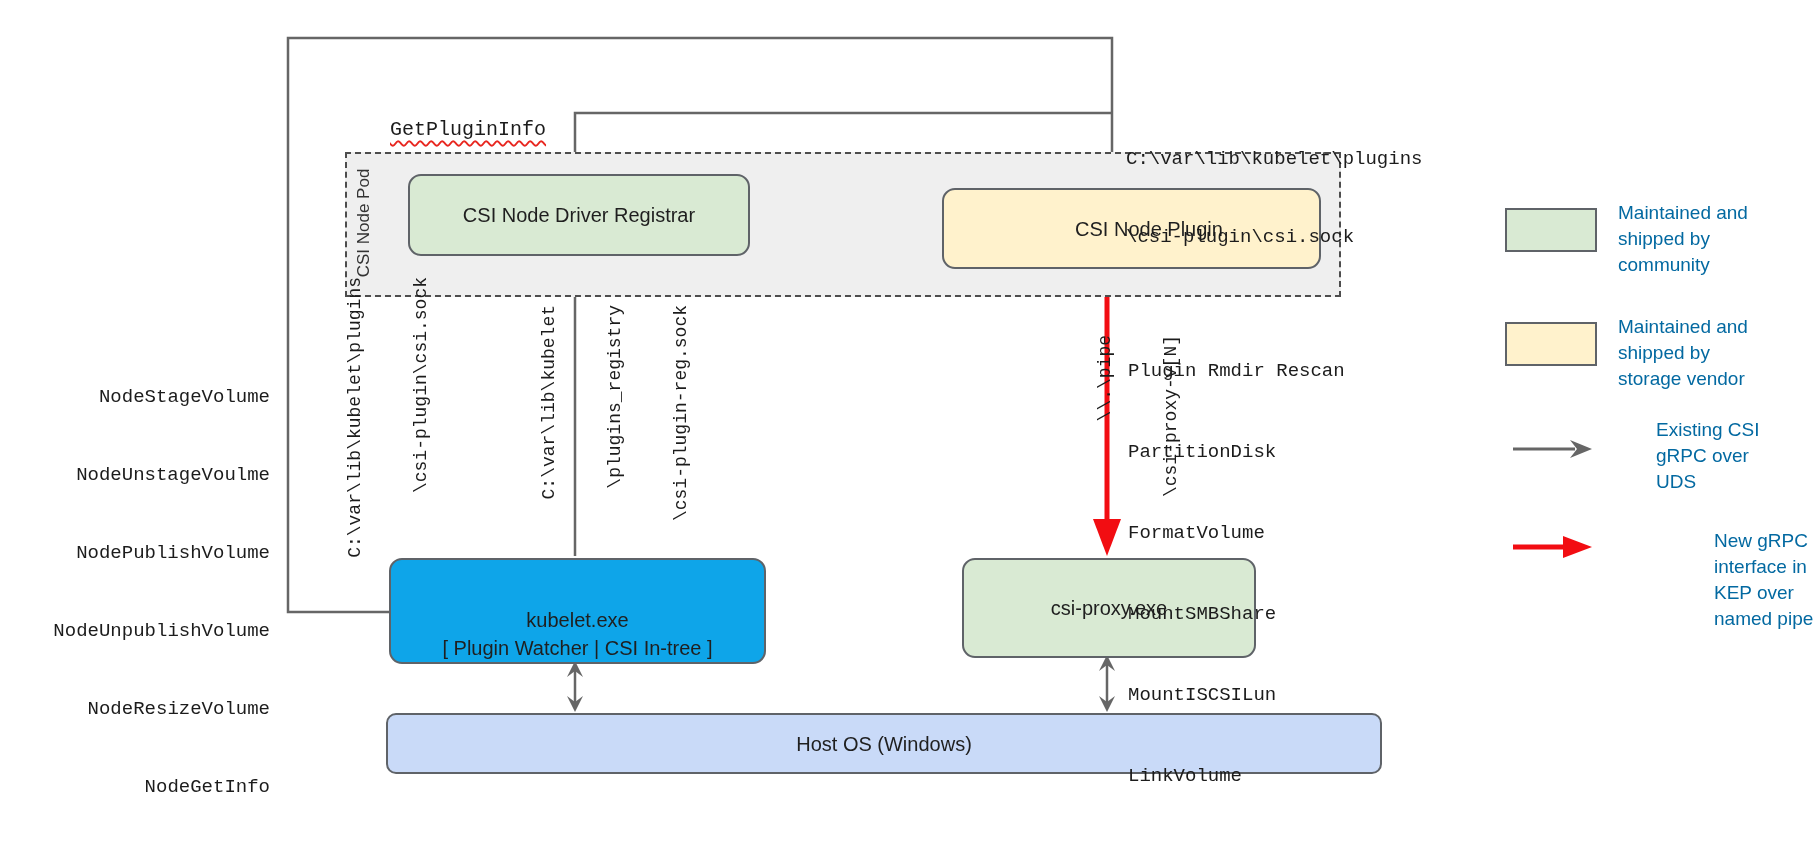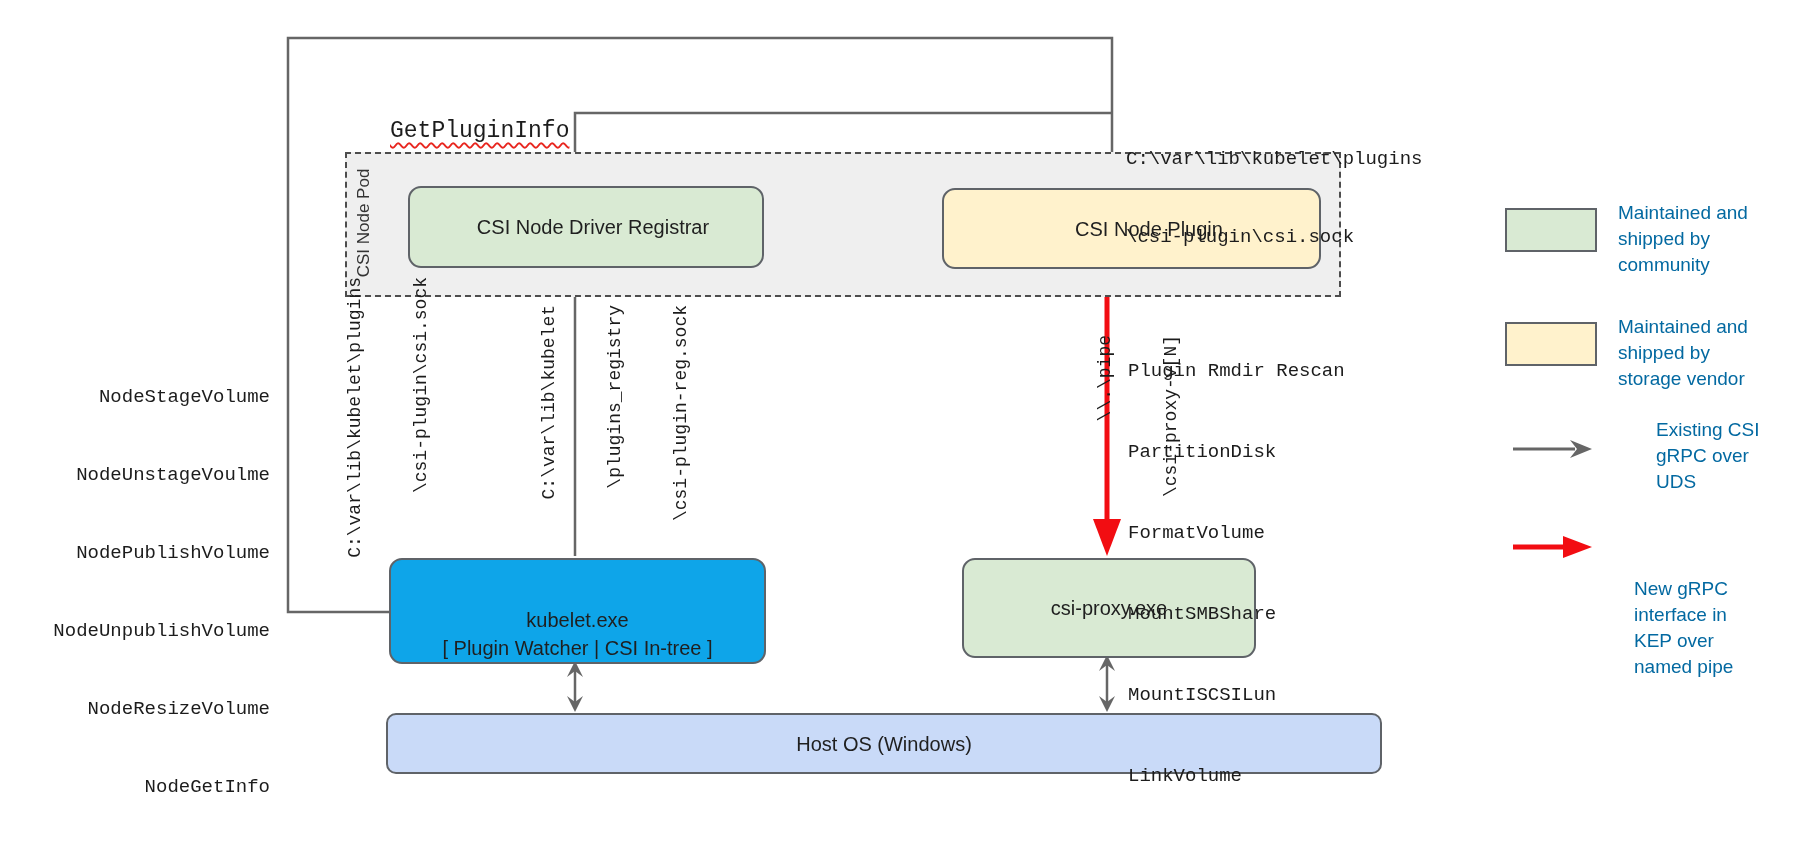--- a/index.html
+++ b/index.html
@@ -19,21 +19,21 @@
   .mono{font-family:"Liberation Mono","DejaVu Sans Mono",monospace;color:#1c1c1c;font-size:19px;line-height:26px;white-space:pre;}
   .mono-list span{display:block;}
   .right-align{text-align:right;}
 
   
   .vblock{position:absolute;transform:rotate(-90deg);transform-origin:50% 50%;
           font-family:"Liberation Mono","DejaVu Sans Mono",monospace;font-size:18px;line-height:22px;
           color:#1c1c1c;text-align:right;white-space:pre;}
   .vblock span{display:block;}
 
-  .getplugininfo{font-family:"Liberation Mono","DejaVu Sans Mono",monospace;font-size:23px;color:#1c1c1c;
+  .getplugininfo{font-family:"Liberation Mono","DejaVu Sans Mono",monospace;font-size:20px;color:#1c1c1c;
           text-decoration-line:underline;text-decoration-style:wavy;text-decoration-color:#e8261f;
           text-decoration-thickness:2px;text-underline-offset:5px;}
 
   
   .swatch{position:absolute;width:88px;height:40px;border:2px solid #5f6368;}
   .legend-text{position:absolute;font-size:19px;line-height:26px;color:#0369a1;}
   .legend-text span{display:block;}
 </style>
 </head>
 <body>
@@ -65,21 +65,21 @@
     <polygon points="1592,449 1570,440 1577,449 1570,458" fill="#666666"></polygon>
     <path d="M 1513 547 H 1566" fill="none" stroke-width="5" stroke="#f20d12"></path>
     <polygon points="1592,547 1563,536 1563,558" fill="#f20d12"></polygon>
   </svg>
 
   <div class="pod-box" style="left: 345px; top: 152px; width: 992px; height: 141px; background-color: rgb(239, 239, 239);"></div>
   <div class="pod-label-wrap" style="left:347px;top:152px;width:34px;height:141px;">
     <span class="vlabel">CSI Node Pod</span>
   </div>
 
-  <div class="node-box" style="left: 408px; top: 186px; width: 338px; height: 78px; background-color: rgb(217, 234, 211); padding-left: 14px;">
+  <div class="node-box" style="left: 408px; top: 174px; width: 338px; height: 78px; background-color: rgb(217, 234, 211);">
     <span>CSI Node Driver Registrar</span>
   </div>
 
   <div class="node-box" style="left: 942px; top: 188px; width: 340px; height: 77px; background-color: rgb(255, 242, 204); padding-left: 35px;">
     <span>CSI Node Plugin</span>
   </div>
 
   <div class="node-box" style="left: 389px; top: 558px; width: 373px; height: 102px; background-color: #0ea5e9; justify-content: flex-end;">
     <span>kubelet.exe</span>
     <span>[ Plugin Watcher | CSI In-tree ]</span>
@@ -153,20 +153,20 @@
     <span>shipped by</span>
     <span>storage vendor</span>
   </div>
 
   <div class="legend-text" style="left:1618px;top:417px;margin-left:38px;">
     <span>Existing CSI</span>
     <span>gRPC over</span>
     <span>UDS</span>
   </div>
 
-  <div class="legend-text" style="left:1634px;top:528px;margin-top:48px;">
+  <div class="legend-text" style="left:1714px;top:528px;">
     <span>New gRPC</span>
     <span>interface in</span>
     <span>KEP over</span>
     <span>named pipe</span>
   </div>
 
 </div>
 
 </body></html>

